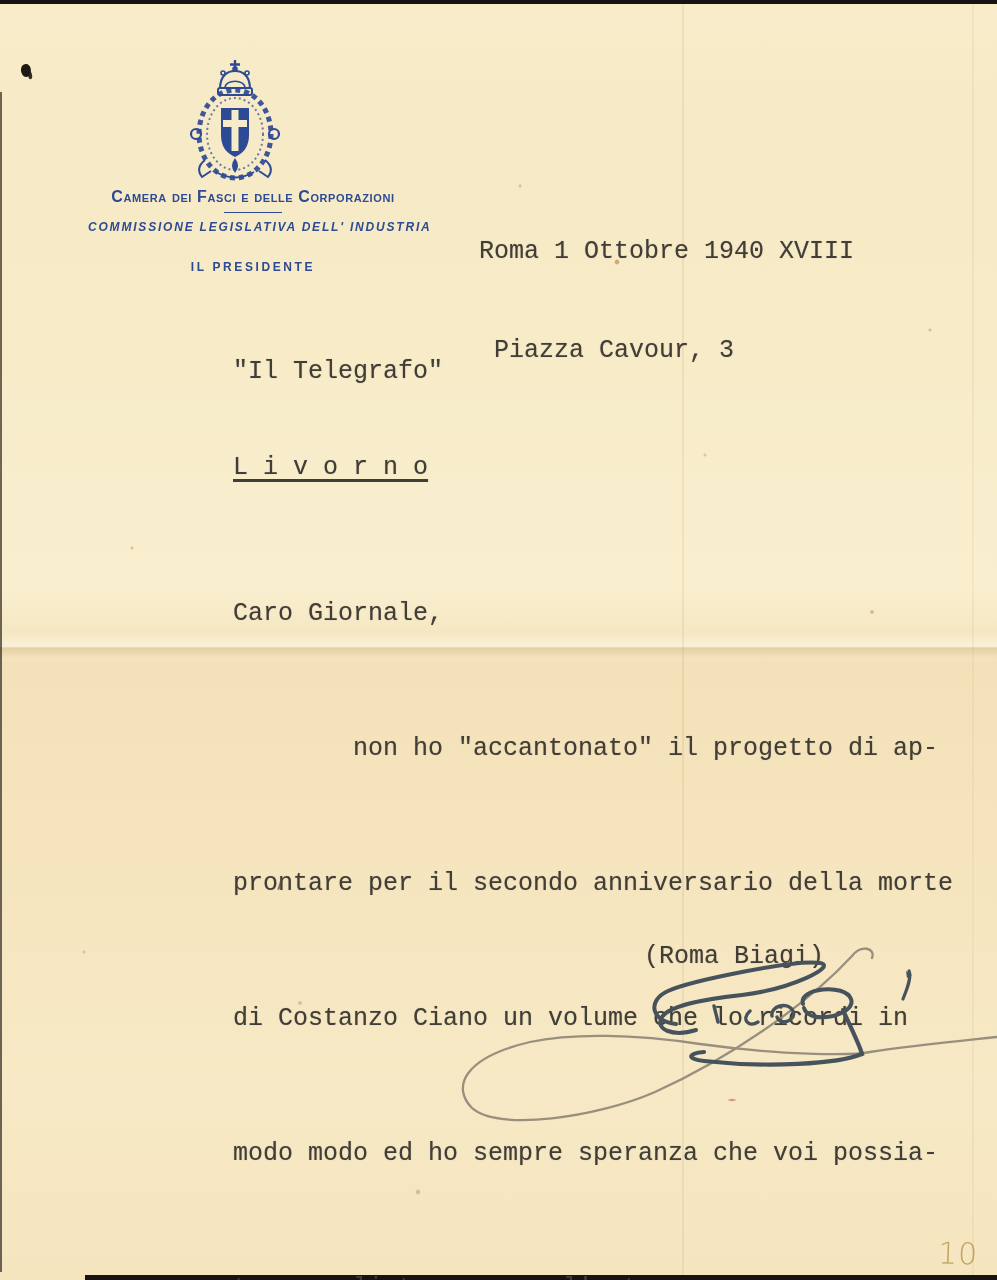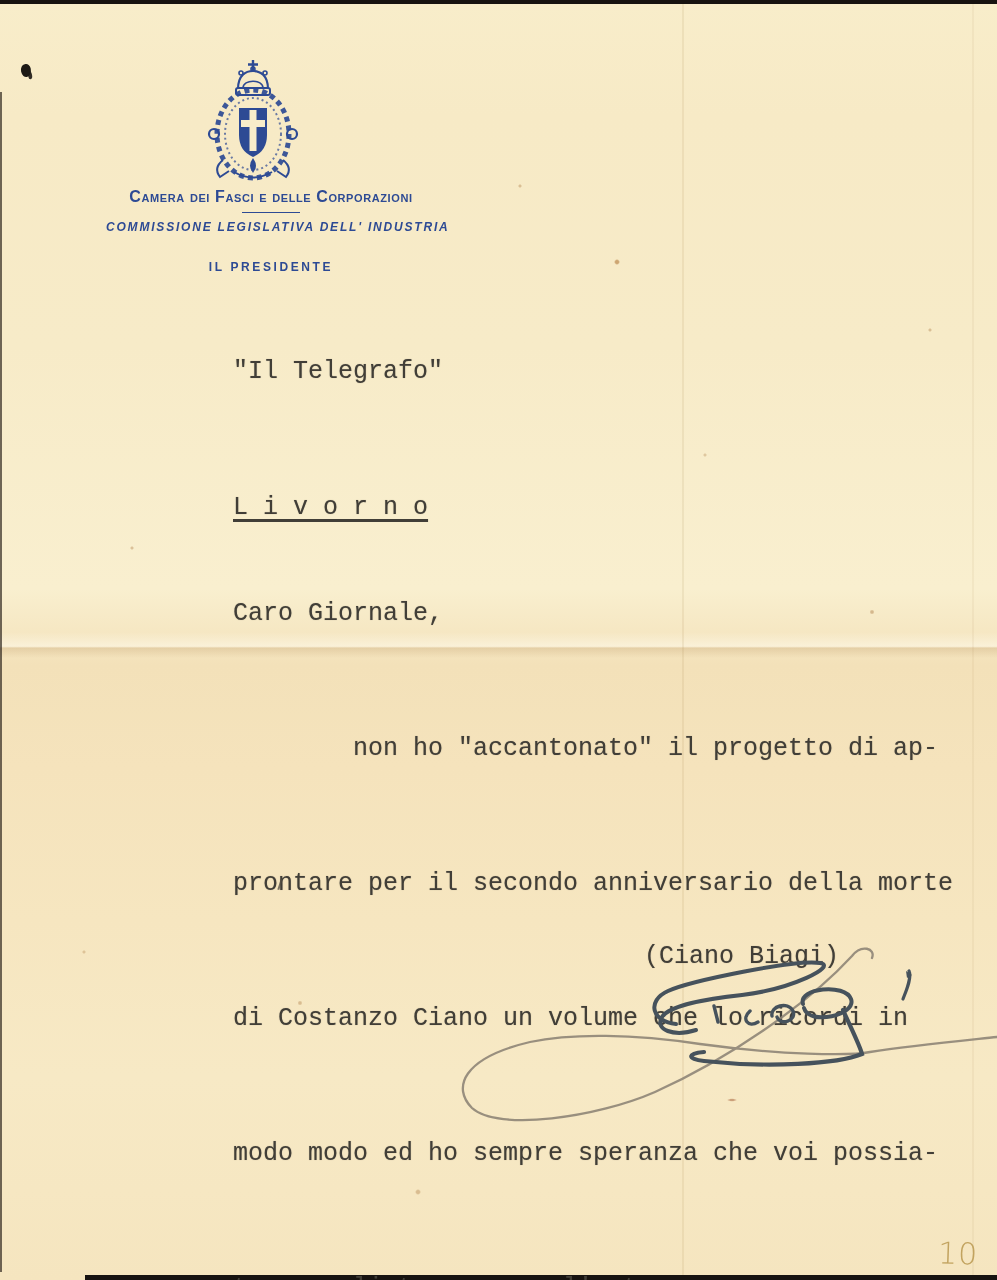--- a/index.html
+++ b/index.html
@@ -35,35 +35,35 @@
   .crease-v2 { position:absolute; left:972px; top:0; width:2px; height:100%; background:rgba(165,130,75,.08); }
   .fold-h {
     position:absolute; left:0; top:632px; width:100%; height:26px;
     background:linear-gradient(180deg, rgba(255,251,238,0) 0%, rgba(255,251,238,.55) 55%, rgba(172,132,78,.22) 62%, rgba(172,132,78,0) 100%);
   }
   .ink-blot { position:absolute; left:21px; top:64px; width:10px; height:13px; background:#1d1a15;
     border-radius:55% 45% 60% 50%; transform:rotate(-12deg);
     box-shadow:3px 6px 0 -3px rgba(29,26,21,.9); }
 
   
-  .letterhead { position:absolute; left:106px; top:56px; width:330px; text-align:center;
+  .letterhead { position:absolute; left:88px; top:56px; width:330px; text-align:center;
     font-family:"Liberation Sans", sans-serif; color:#2d4a94; }
   .emblem { position:absolute; left:95px; top:2px; width:104px; height:124px; }
   .org { margin-top:132px; font-size:16px; font-weight:700; font-variant:small-caps;
     letter-spacing:.6px; white-space:nowrap; }
   .lh-rule { width:58px; height:0; border-top:1.5px solid #2d4a94; margin:6px auto 7px auto; }
   .commission { font-size:12px; font-weight:600; letter-spacing:1.8px; white-space:nowrap;font-style:italic; }
   .president  { font-size:12px; font-weight:600; letter-spacing:2.6px; margin-top:26px; }
 
   
   .tw { color:#413e37; text-shadow:0 0 1px rgba(63,61,55,.40); }
   .dateline { position:absolute; left:479px; top:169px; font-size:25px; line-height:33px; white-space:pre; }
   .dateline .l2 { padding-left:15px; }
   .recipient { position:absolute; left:233px; top:292px; font-size:25px; line-height:32px; white-space:pre; }
-  .recipient .underlined { text-decoration:underline; text-decoration-thickness:2.5px; text-underline-offset:5px;margin-top:40px; }
+  .recipient .underlined { text-decoration:underline; text-decoration-thickness:2.5px; text-underline-offset:5px; }
   .letter-body { position:absolute; left:233px; top:501px; width:740px; font-size:25px; line-height:45px; white-space:pre; }
   .letter-body .indent { padding-left:120px; }
   .typed-name { position:absolute; left:644px; top:942px; font-size:25px; }
 
   .sig-svg { position:absolute; left:430px; top:925px; width:567px; height:235px; }
   .pen-tick { position:absolute; left:279px; top:879px; width:2px; height:11px;
     background:rgba(80,75,65,.75); transform:rotate(18deg); }
 
   .page-number { position:absolute; left:938px; top:1236px; font-family:"DejaVu Sans", sans-serif;
     font-weight:200; font-size:30px; color:#c2a35f; transform:rotate(2deg); letter-spacing:1px; }
@@ -108,41 +108,45 @@
       <rect x="40" y="62" width="24" height="7" fill="#f7ecca" stroke="none"></rect>
 
       <path d="M52,100 q6,8 0,15 q-6,-7 0,-15" fill="#2d4a94" stroke="none"></path>
     </svg>
     <div class="org">Camera dei Fasci e delle Corporazioni</div>
     <div class="lh-rule"></div>
     <div class="commission">COMMISSIONE LEGISLATIVA DELL' INDUSTRIA</div>
     <div class="president">IL PRESIDENTE</div>
   </div>
 
+  <div class="dateline tw">
+    <div>Roma 1 Ottobre 1940 XVIII</div>
+    <div class="l2">Piazza Cavour, 3</div>
+  </div>
 
   <div class="recipient tw">
     <div>"Il Telegrafo"</div>
     <div class="underlined">L i v o r n o</div>
   </div>
 
   <div class="letter-body tw">
     <div>Caro Giornale,</div>
     <div class="indent">non ho "accantonato" il progetto di ap-</div>
     <div>prontare per il secondo anniversario della morte</div>
     <div>di Costanzo Ciano un volume che lo ricordi in</div>
     <div>modo modo ed ho sempre speranza che voi possia-</div>
     <div>te e vogliate esserne l'autore.</div>
     
     
     
   </div>
 
   <div class="pen-tick"></div>
 
-  <div class="typed-name tw">(Ciano Biagi)</div>
+  <div class="typed-name tw">(Roma Biagi)</div>
 
   <svg class="sig-svg" viewBox="430 925 567 235" fill="none">
 
     <path d="M872,958 C876,948 861,944 852,956
              C806,1006 726,1060 655,1092
              C598,1117 498,1132 472,1108
              C452,1088 462,1058 530,1042
              C572,1033 634,1034 700,1044
              C780,1055 850,1056 870,1052
              C910,1046 960,1041 997,1037" stroke="#8e8577" stroke-width="2.3" stroke-linecap="round" opacity="0.9"></path>

